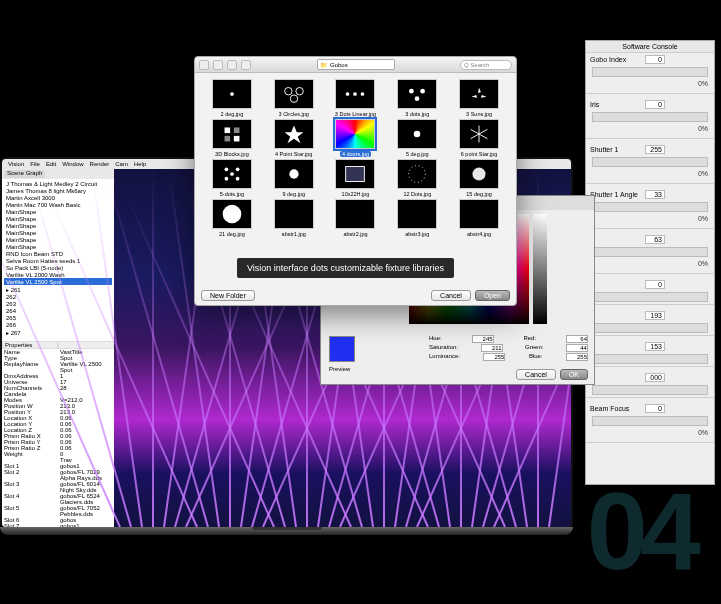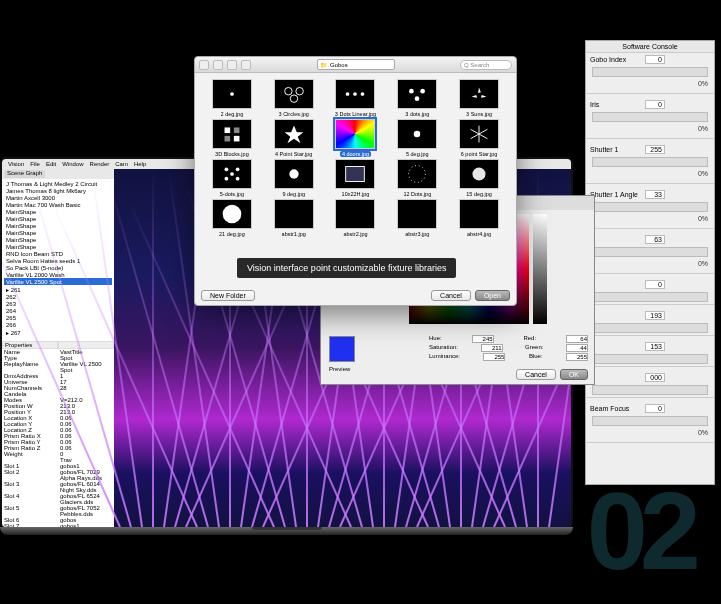--- a/index.html
+++ b/index.html
@@ -81,21 +81,21 @@
 .finder .footer .right { display:flex; gap:4px; }
 
 
 .tooltip { position:absolute; left:237px; top:258px; z-index:20; background:rgba(30,30,30,0.95); color:#fff; font-size:9px; padding:5px 10px; border-radius:2px; }
 
 .thumb.colorful{background:conic-gradient(red,yellow,lime,cyan,blue,magenta,red);}
 </style>
 </head>
 <body>
 
-<div class="watermark">02</div>
+<div class="watermark">04</div>
 
 <div class="console">
   <div class="title">Software Console</div>
   <div id="console-rows">
       <div class="row">
         <span class="label">Gobo Index</span>
         <span class="val">0</span>
       </div>
       <div class="bar"></div>
       <div class="pct">0%</div>
@@ -605,13 +605,13 @@
     </div>
   <div class="footer">
     <div class="btn">New Folder</div>
     <div class="right">
       <div class="btn">Cancel</div>
       <div class="btn default">Open</div>
     </div>
   </div>
 </div>
 
-<div class="tooltip">Vision interface point customizable fixture libraries</div>
+<div class="tooltip">Vision interface dots customizable fixture libraries</div>
 
 </body></html>

